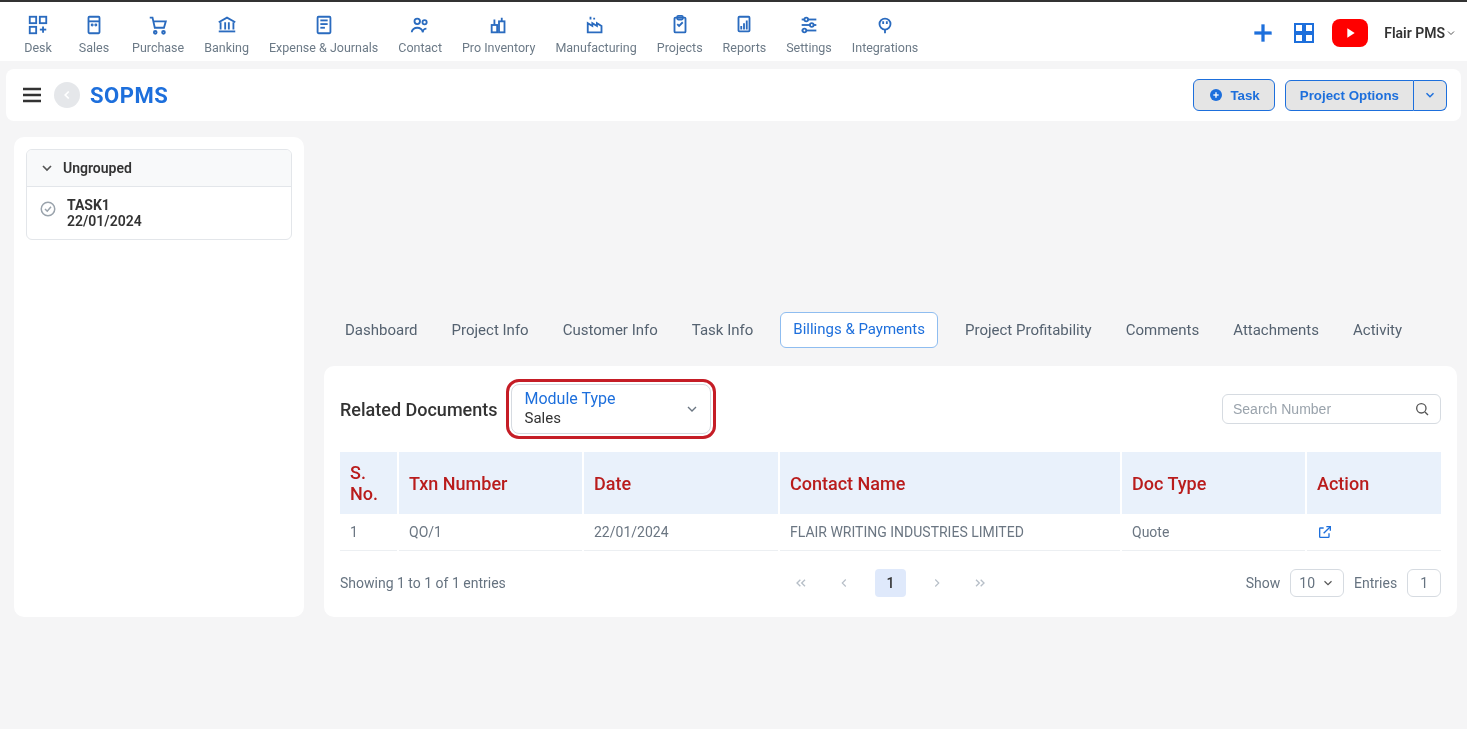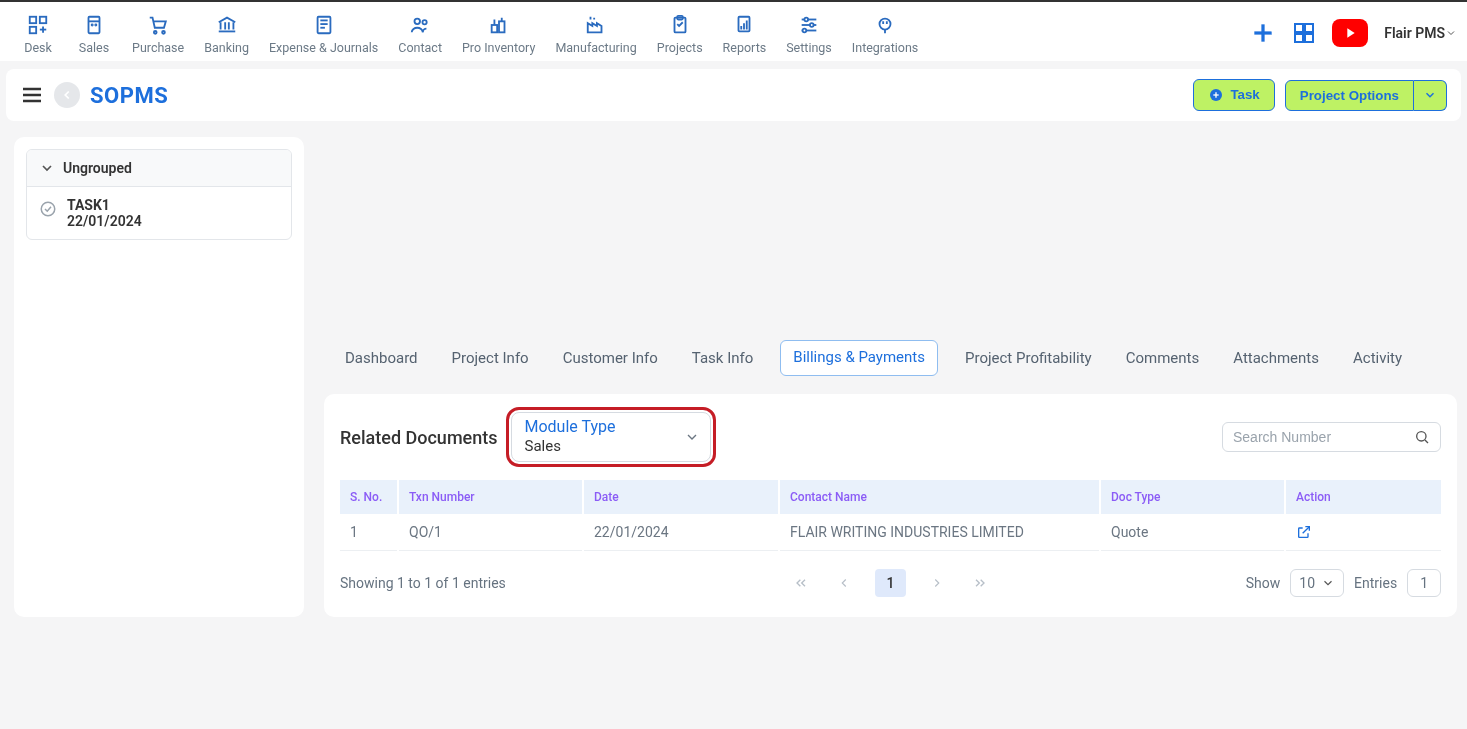--- a/index.html
+++ b/index.html
@@ -61,25 +61,25 @@
     width: 26px; height: 26px; border-radius: 50%;
     background: #e5e7ea; color: #fff;
     display:flex; align-items:center; justify-content:center; margin-right: 10px;
     cursor:pointer;
   }
   .page-title { color: #1d6fdc; font-weight: 700; font-size: 22px; letter-spacing: .5px;}
   .header-actions { margin-left: auto; display:flex; gap:10px; align-items:center;}
   .btn-outline {
     border: 1px solid #1d6fdc;
     color: #1d6fdc;
-    background: #bef264;
+    background: #e5e5e5;
     border-radius: 6px;
     padding: 7px 14px;
     font-weight: 600;
-    display:flex; gap:6px;
+    display:flex; align-items:center; gap:6px;
     cursor:pointer;
   }
   .btn-group { display:flex; }
   .btn-group .btn-outline:last-child { border-left: none; border-top-left-radius:0; border-bottom-left-radius:0; padding: 7px 9px;}
   .btn-group .btn-outline:first-child { border-top-right-radius:0; border-bottom-right-radius:0;}
 
   
   .main { display:flex; gap:20px; padding: 16px 10px 20px 14px; align-items: flex-end;}
   .sidebar {
     width: 290px; background:#fff; border-radius:10px; min-height: 480px;
@@ -137,22 +137,22 @@
   }
   .search-box input {
     border:none; outline:none; font-size:14px; flex:1; color:#333; background:transparent;
   }
   .search-box input::placeholder { color:#9aa3ac;}
   .search-box .sicon { color:#555;}
 
   
   table { width:100%; border-collapse:collapse; margin-top:18px;}
   thead th {
-    background:#e9f1fb; color:#8b5cf6; font-weight:500; text-align:left;
-    font-size:12px; padding:10px 10px; border-right: 2px solid #fff;
+    background:#e9f1fb; color:#b91c1c; font-weight:500; text-align:left;
+    font-size:18px; padding:10px 10px; border-right: 2px solid #fff;
   }
   thead th:last-child{ border-right:none;}
   tbody td {
     padding: 10px 10px; color:#6b7682; font-size:14px;
     border-bottom:1px solid #eceff2; border-right: 2px solid #fff;
   }
   tbody td:last-child{ border-right:none;}
   tbody td.action a { color:#1d6fdc; }
 
   
@@ -446,21 +446,21 @@
       </div>
 
       <table>
         <thead>
           <tr>
             <th style="width:58px">S. No.</th>
             <th style="width:185px">Txn Number</th>
             <th style="width:196px">Date</th>
             <th>Contact Name</th>
             <th style="width:185px">Doc Type</th>
-            <th style="width:156px">Action</th>
+            <th style="width:135px">Action</th>
           </tr>
         </thead>
         <tbody>
           <tr>
             <td>1</td>
             <td>QO/1</td>
             <td>22/01/2024</td>
             <td>FLAIR WRITING INDUSTRIES LIMITED</td>
             <td>Quote</td>
             <td class="action">

